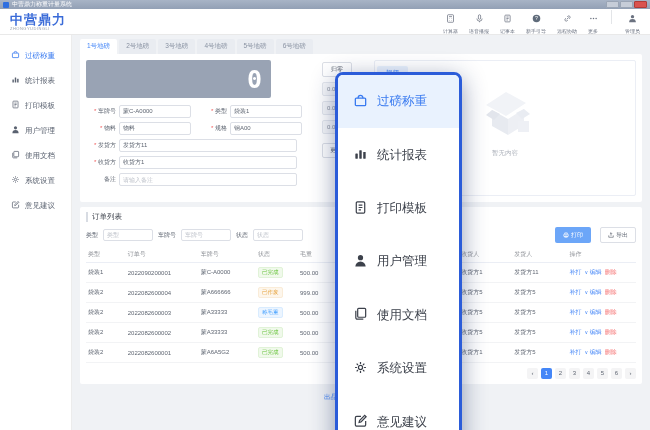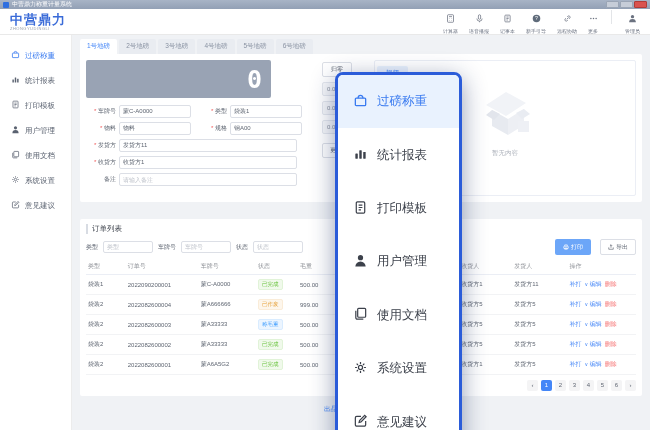--- a/index.html
+++ b/index.html
@@ -72,21 +72,21 @@
 
   
   .video-panel { flex:1; border:1px solid #ebeef5; border-radius:2px; position:relative; }
   .video-tab { display:inline-block; margin:2px 0 0 2px; padding:3px 9px; font-size:6.5px;
     color:#4486f7; background:#eaf2fe; border-radius:2px; cursor:pointer; }
   .empty-wrap { position:absolute; top:22px; left:0; right:0; display:flex; flex-direction:column;
     align-items:center; }
   .empty-text { font-size:6.5px; color:#aeb3bc; margin-top:4px; }
 
   
-  .bottom-card { background:#fff; border-radius:2px; margin-top:17px; padding:5px 6px; }
+  .bottom-card { background:#fff; border-radius:2px; margin-top:5px; padding:5px 6px; }
   .card-title { font-size:7.5px; color:#3c414b; border-left:2px solid #d8dce3; padding-left:4px; }
   .filters { display:flex; align-items:center; gap:5px; margin:5px 0 4px; }
   .flt-label { font-size:6px; color:#5f6672; white-space:nowrap; }
   .flt-input { height:12px; width:50px; border:1px solid #dcdfe6; border-radius:2px;
     font-size:6px; padding:0 3px; color:#5f6672; font-family:inherit; }
   .flt-input::placeholder { color:#c0c4cc; }
   .btn { display:inline-flex; align-items:center; gap:2px; border-radius:2px; font-size:6px;
     padding:2.5px 7px; cursor:pointer; border:1px solid transparent; font-family:inherit; }
   .btn svg { width:6px; height:6px; }
   .btn.search { background:#4486f7; color:#fff; margin-left:38px; }

